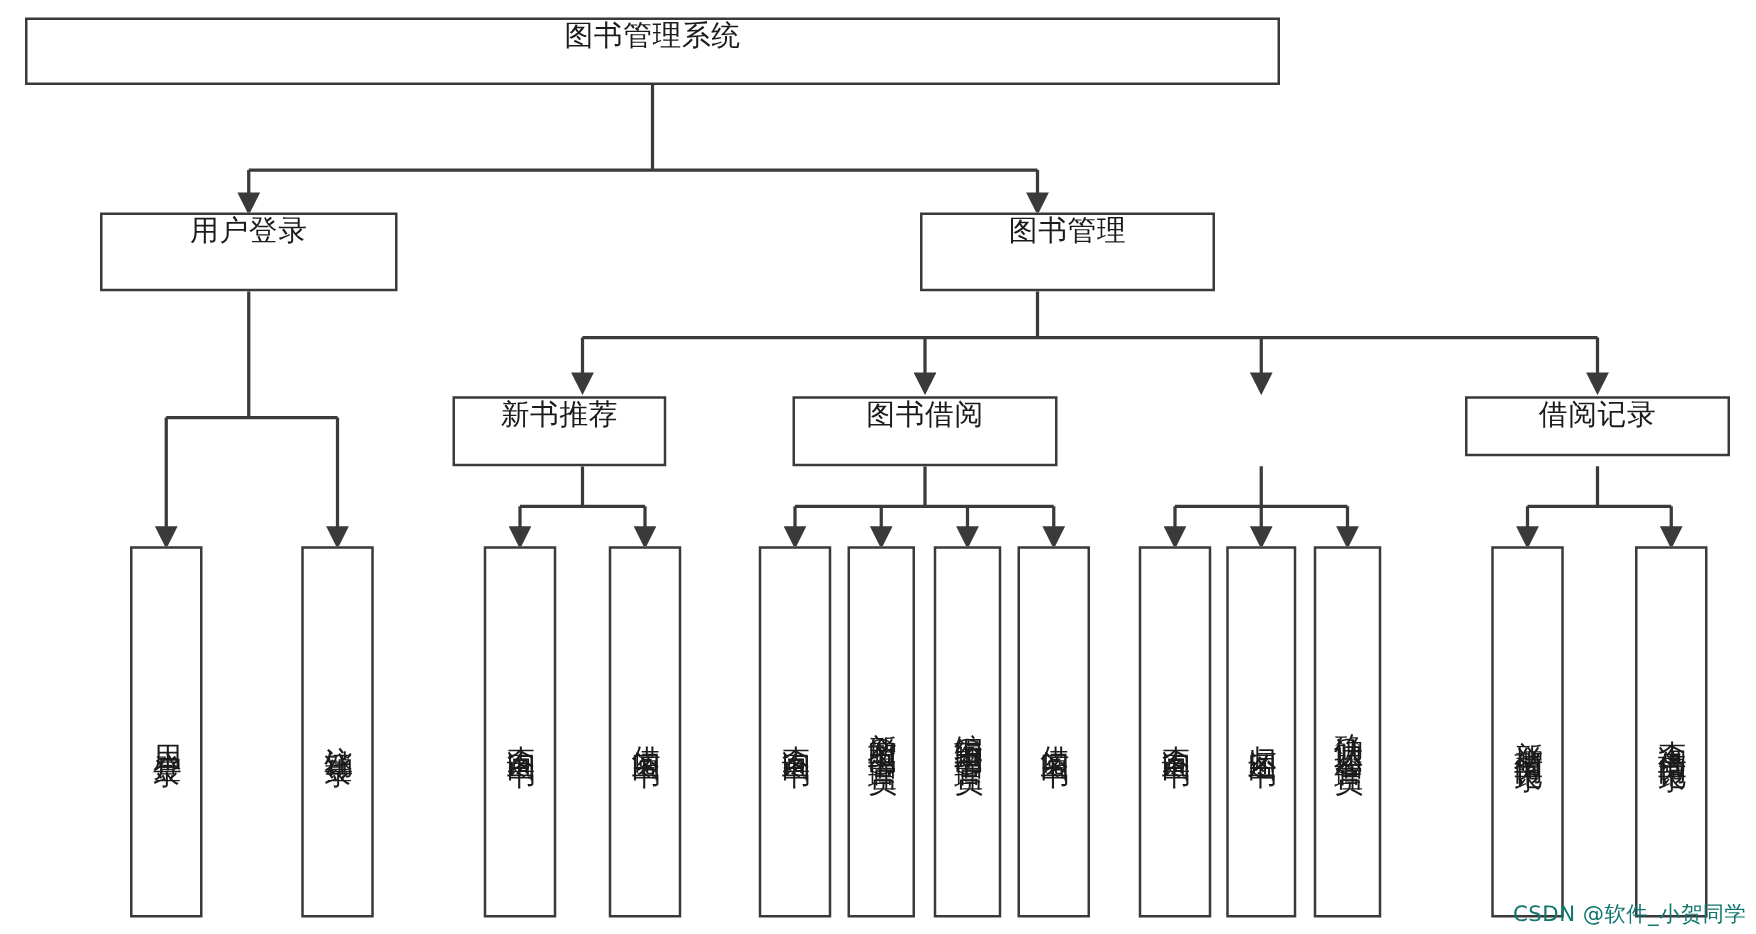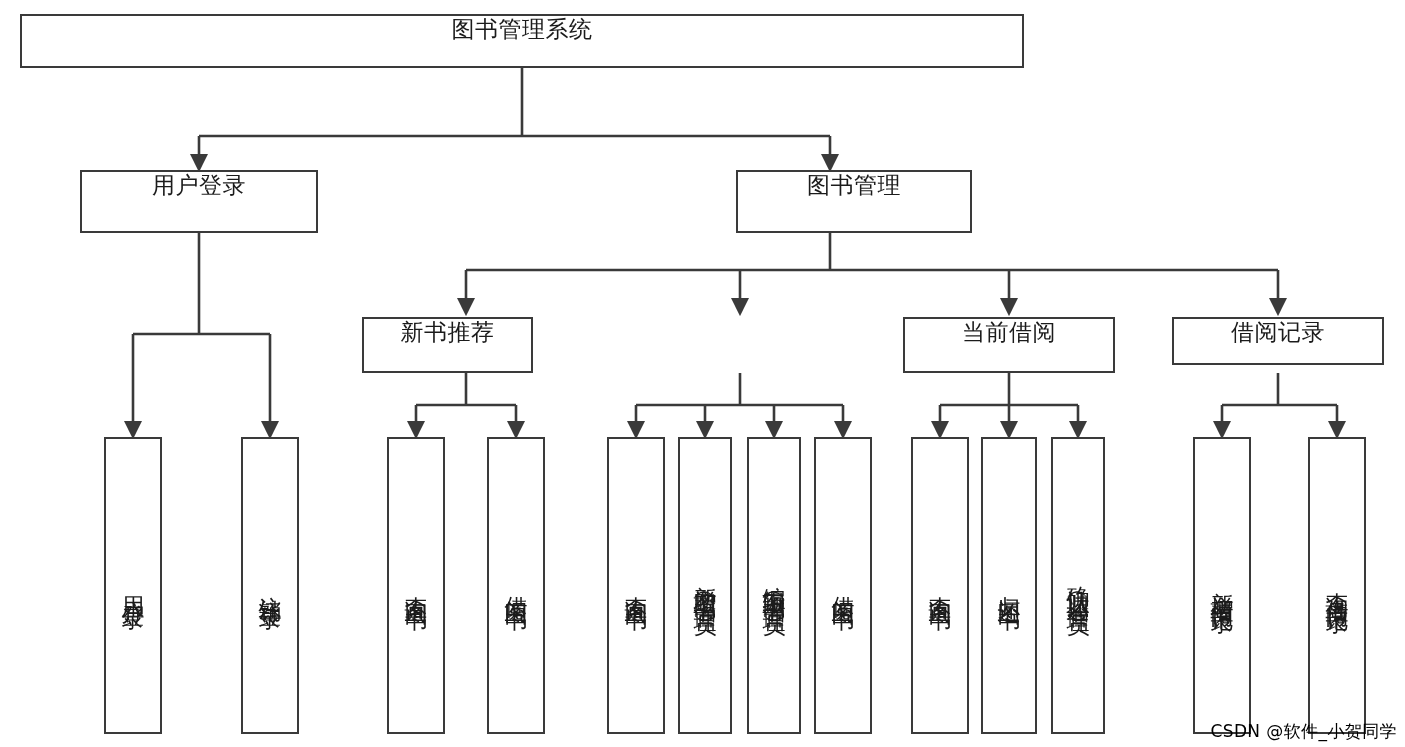--- a/index.html
+++ b/index.html
@@ -65,21 +65,21 @@
     line-height: 1.08;
     letter-spacing: 4px;
     white-space: nowrap;
     max-height: 272px;
   }
   #watermark {
     position: absolute;
     right: 8px;
     bottom: 4px;
     font-size: 17px;
-    color: #000000;
+    color: #0f766e;
     letter-spacing: 0.4px;
     z-index: 5;
     white-space: nowrap;
     font-family: "DejaVu Sans", "Liberation Sans", sans-serif;
     text-align: right;
   }
 </style>
 </head>
 <body>
 
@@ -143,22 +143,22 @@
   <div class="node horiz" style="left:80px; top:170px; width:238px; height:63px;">
     <span class="node-label">用户登录</span>
   </div>
   <div class="node horiz" style="left:712px; top:170px; width:236px; height:63px;margin-left:24px;">
     <span class="node-label">图书管理</span>
   </div>
 
   <div class="node horiz" style="left:362px; top:317px; width:171px; height:56px;">
     <span class="node-label">新书推荐</span>
   </div>
-  <div class="node horiz" style="left:903px; top:317px; width:212px; height:56px;">
-    <span class="node-label">当前借阅</span>
+  <div class="node horiz" style="left:634px; top:317px; width:212px; height:56px;">
+    <span class="node-label">图书借阅</span>
   </div>
   <div class="node horiz" style="left:1172px; top:317px; width:212px; height:48px;">
     <span class="node-label">借阅记录</span>
   </div>
 
   <div class="node vert" style="left:104px; top:437px; width:58px; height:297px;">
     <span class="node-label">用户登录</span>
   </div>
   <div class="node vert" style="left:241px; top:437px; width:58px; height:297px;">
     <span class="node-label">注销登录</span>

